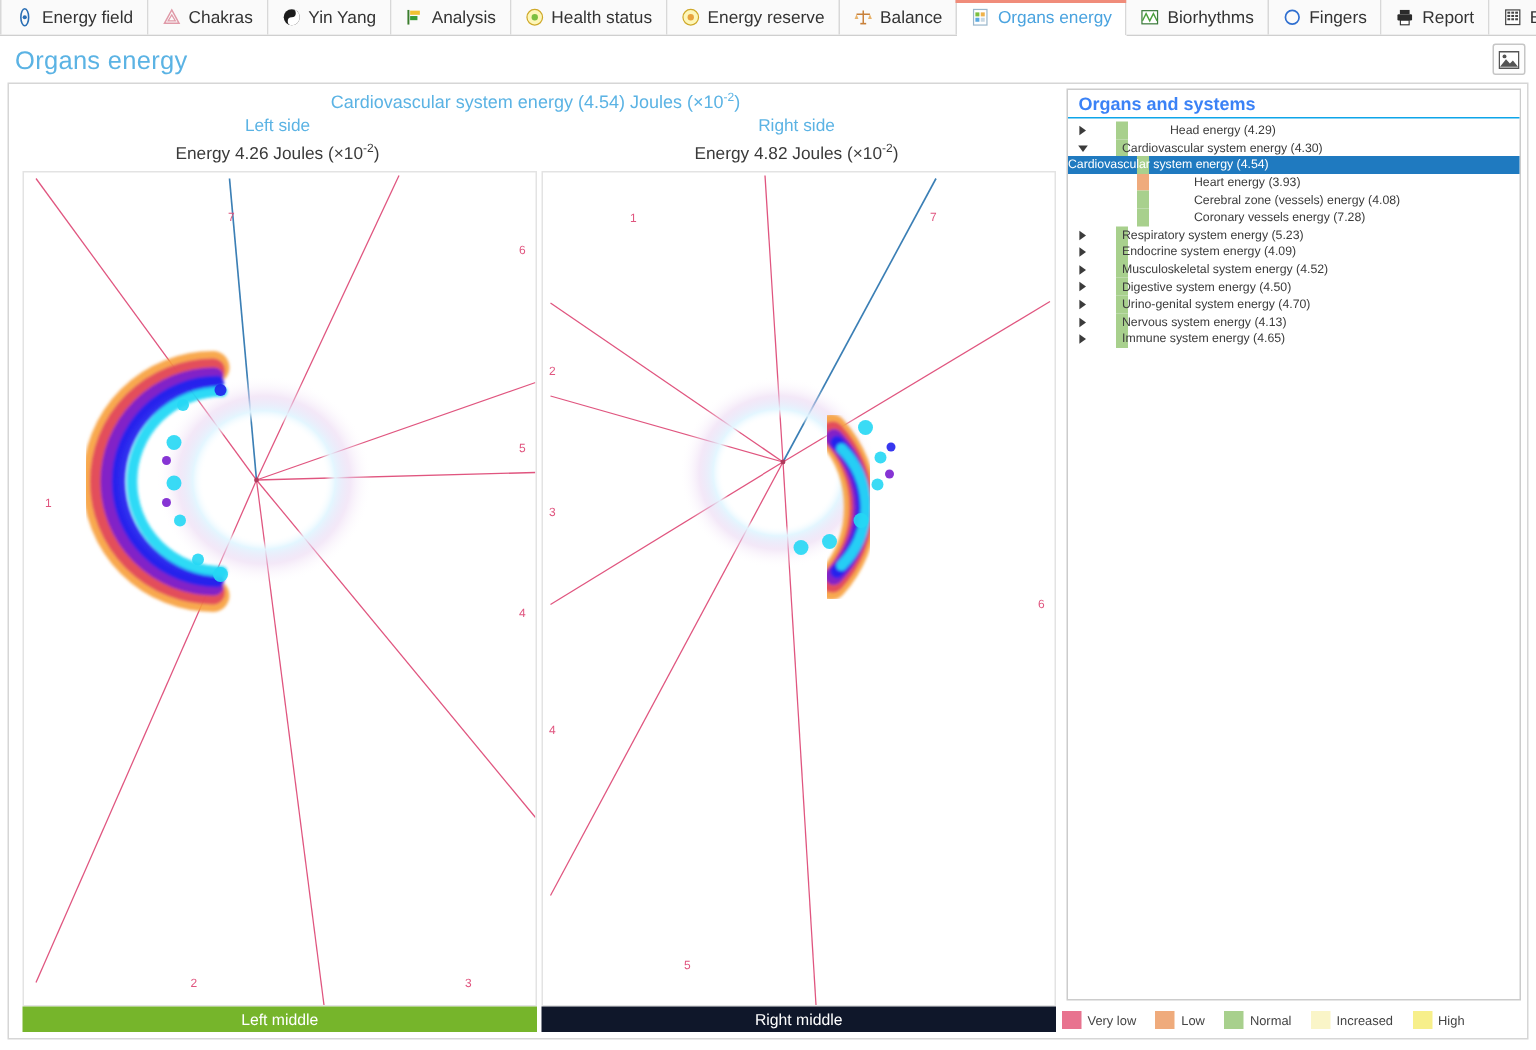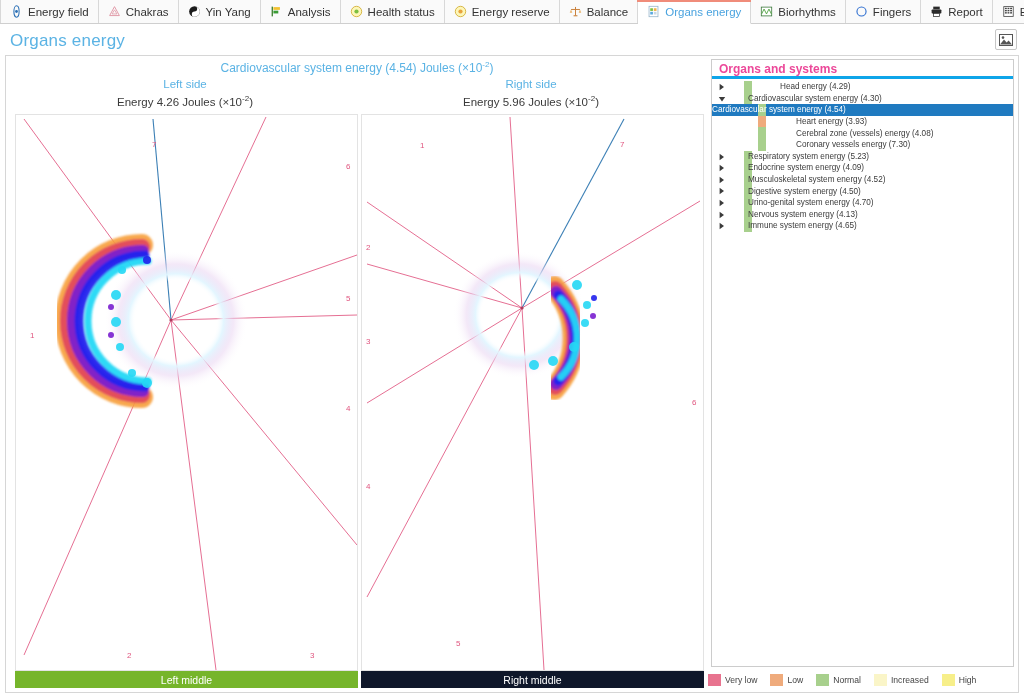--- a/index.html
+++ b/index.html
@@ -120,22 +120,22 @@
   
   .treePanel {
     position: absolute; left: 705px; top: 3px;
     width: 303px; height: 608px;
     border: 1px solid #cccccc;
     background: #fff;
   }
   .treeHeader {
     height: 19px; line-height: 19px;
     padding-left: 7px;
-    font-size: 12px; font-weight: bold; color: #ec4899;
-    border-bottom: 3px solid #0ea5e9;
+    font-size: 12px; font-weight: bold; color: #3b82f6;
+    border-bottom: 1px solid #0ea5e9;
     background: #fff;
   }
   .treeBody { position: relative; padding-top: 2px; }
   .trow {
     position: relative;
     height: 11.6px;
     display: flex; align-items: center;
     font-size: 8.2px;
     color: #3b3b3b;
     cursor: pointer;
@@ -365,21 +365,21 @@
             </g>
           </svg>
         </div>
 
         <div class="footBar green">Left middle</div>
       </div>
 
       <div class="chartCol right">
         <div class="sideLabel">Right side</div>
         <div class="energyLabel">
-          <span>Energy 5.96 Joules (×10</span><span class="sup">-2</span><span>)</span>
+          <span>Energy 4.82 Joules (×10</span><span class="sup">-2</span><span>)</span>
         </div>
 
         <div class="plotBox">
           <svg width="341" height="555" viewBox="0 0 341 555">
             <defs>
               <radialGradient id="halo_r" cx="50%" cy="50%" r="50%">
                 <stop offset="0%" stop-color="#ffffff" stop-opacity="0"></stop>
                 <stop offset="56%" stop-color="#ffffff" stop-opacity="0"></stop>
                 <stop offset="66%" stop-color="#e2f6ff" stop-opacity="0.95"></stop>
                 <stop offset="80%" stop-color="#ead6f2" stop-opacity="0.55"></stop>
@@ -468,21 +468,21 @@
           <div class="trow">
             <span class="cbar" style="left:46px; top:0; height:11.6px; background:#efab7c;"></span>
             <span class="tlabel" style="margin-left:84px;">Heart energy (3.93)</span>
           </div>
           <div class="trow">
             <span class="cbar" style="left:46px; top:0; height:11.6px; background:#a8d08d;"></span>
             <span class="tlabel" style="margin-left:84px;">Cerebral zone (vessels) energy (4.08)</span>
           </div>
           <div class="trow">
             <span class="cbar" style="left:46px; top:0; height:11.6px; background:#a8d08d;"></span>
-            <span class="tlabel" style="margin-left:84px;">Coronary vessels energy (7.30)</span>
+            <span class="tlabel" style="margin-left:84px;">Coronary vessels energy (7.28)</span>
           </div>
           <div class="trow">
             <svg class="twist" viewBox="0 0 8 8">
               <path d="M1.6 0.8 L6 4 L1.6 7.2 Z" fill="#3b3b3b"></path>
             </svg>
             <span class="cbar" style="left:32px; top:0; height:11.6px; background:#a8d08d;"></span>
             <span class="tlabel" style="margin-left:36px;">Respiratory system energy (5.23)</span>
           </div>
           <div class="trow">
             <svg class="twist" viewBox="0 0 8 8">

